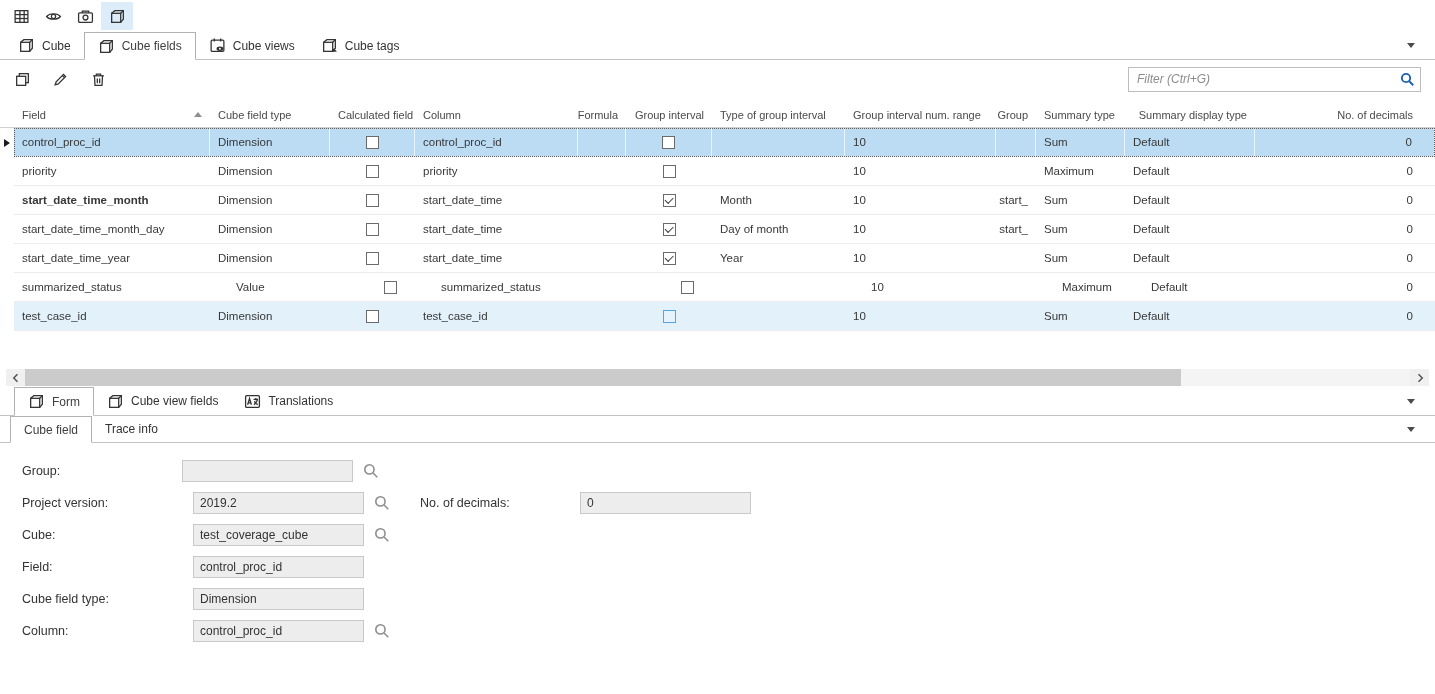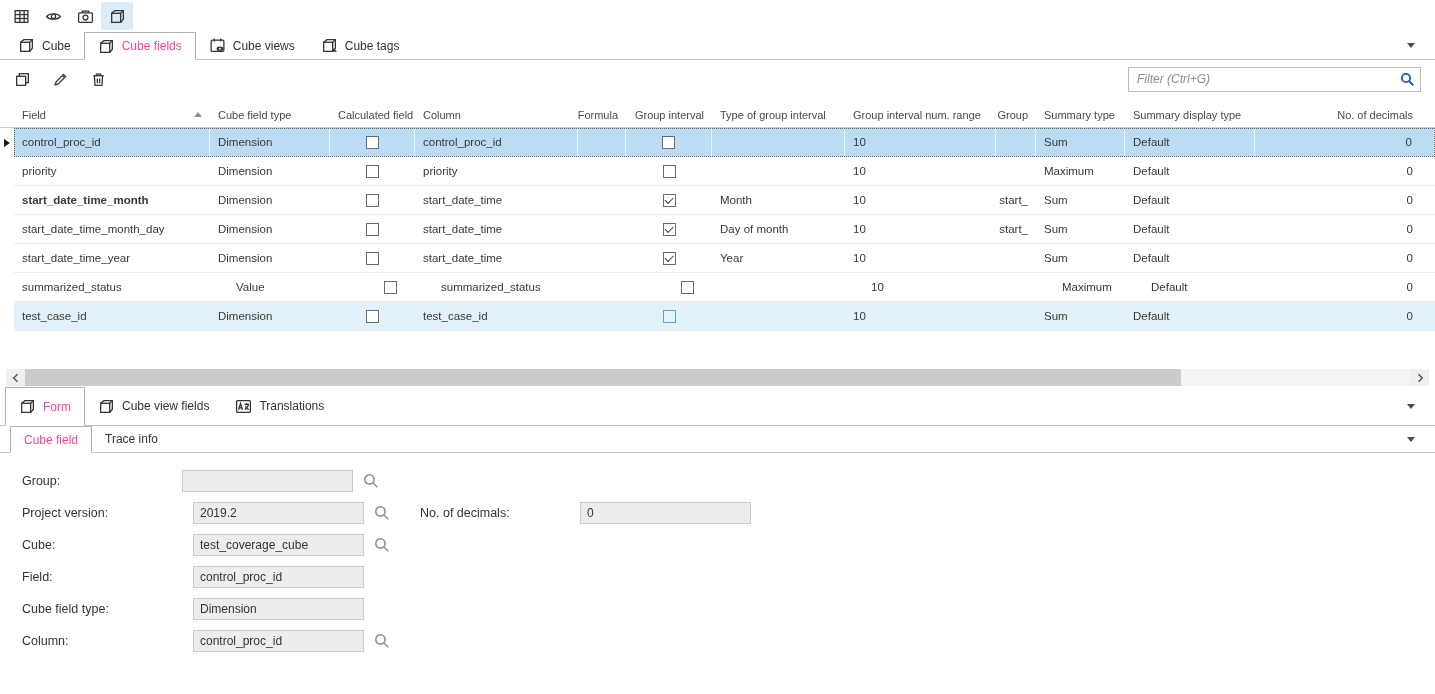--- a/index.html
+++ b/index.html
@@ -8,26 +8,26 @@
 
   
   .toolbar-top { height:32px; display:flex; align-items:center; padding-left:5px; }
   .tool-btn { width:32px; height:28px; display:flex; align-items:center; justify-content:center; cursor:default; }
   .tool-btn.active { background:#dcecf9; }
   .tool-btn svg, .tab-icon svg, .f-icon svg, .search-blue svg, .sarrow svg { display:block; }
 
   
   .tabbar { display:flex; align-items:stretch; border-bottom:1px solid #c3c3c3; position:relative; }
   .tabbar-main { height:28px; padding-left:5px; }
-  .tabbar-bottom { height:39px; padding-left:5px; margin-top:1px; }
+  .tabbar-bottom { height:29px; padding-left:14px; margin-top:1px; }
   .tabbar-sub { height:27px; padding-left:10px; }
   .tabs { display:flex; align-items:stretch; }
   .tab { display:flex; align-items:center; gap:7px; padding:0 13px; color:#333; white-space:nowrap; cursor:default; }
   .tab.selected { background:#fff; border:1px solid #b2b2b2; border-bottom:1px solid #fff; margin-bottom:-1px; }
-  .tab.selected .tab-label { color:#ec4899; }
+  .tab.selected .tab-label { color:#404040; }
   .dd { margin-left:auto; align-self:center; margin-right:20px; width:0; height:0;
         border-left:4px solid transparent; border-right:4px solid transparent; border-top:5px solid #4c4c4c; }
 
   
   .toolbar-grid { height:38px; display:flex; align-items:center; padding:0 14px 0 6px; }
   .gt-buttons { display:flex; gap:6px; }
   .filter-box { margin-left:auto; width:293px; height:25px; border:1px solid #bdbdbd; display:flex; align-items:center; background:#fff; padding:0 4px 0 8px; }
   .filter-input { border:none; outline:none; flex:1; font:12px "Liberation Sans",sans-serif; color:#333; background:transparent; }
   .filter-input::placeholder { font-style:italic; color:#8c8c8c; }
   .search-blue { color:#1e5fae; }
@@ -232,21 +232,21 @@
         </div>
         <div class="hcell a-left" style="width: 151px; flex: 0 0 auto;">
           <span>Group interval num. range</span>
         </div>
         <div class="hcell a-right" style="width: 40px; flex: 0 0 auto;">
           <span>Group</span>
         </div>
         <div class="hcell a-left" style="width: 89px; flex: 0 0 auto;">
           <span>Summary type</span>
         </div>
-        <div class="hcell a-left" style="width: 130px; flex: 0 0 auto;">
+        <div class="hcell a-left" style="width: 130px; flex: 0 0 auto; justify-content: flex-end;">
           <span>Summary display type</span>
         </div>
         <div class="hcell a-right pad-dec" style="flex: 1 1 0%;">
           <span>No. of decimals</span>
         </div>
       </div>
     <div id="grid-rows">
         <div class="grow">
           <div class="ind">
             <span class="ind-arrow"></span>

